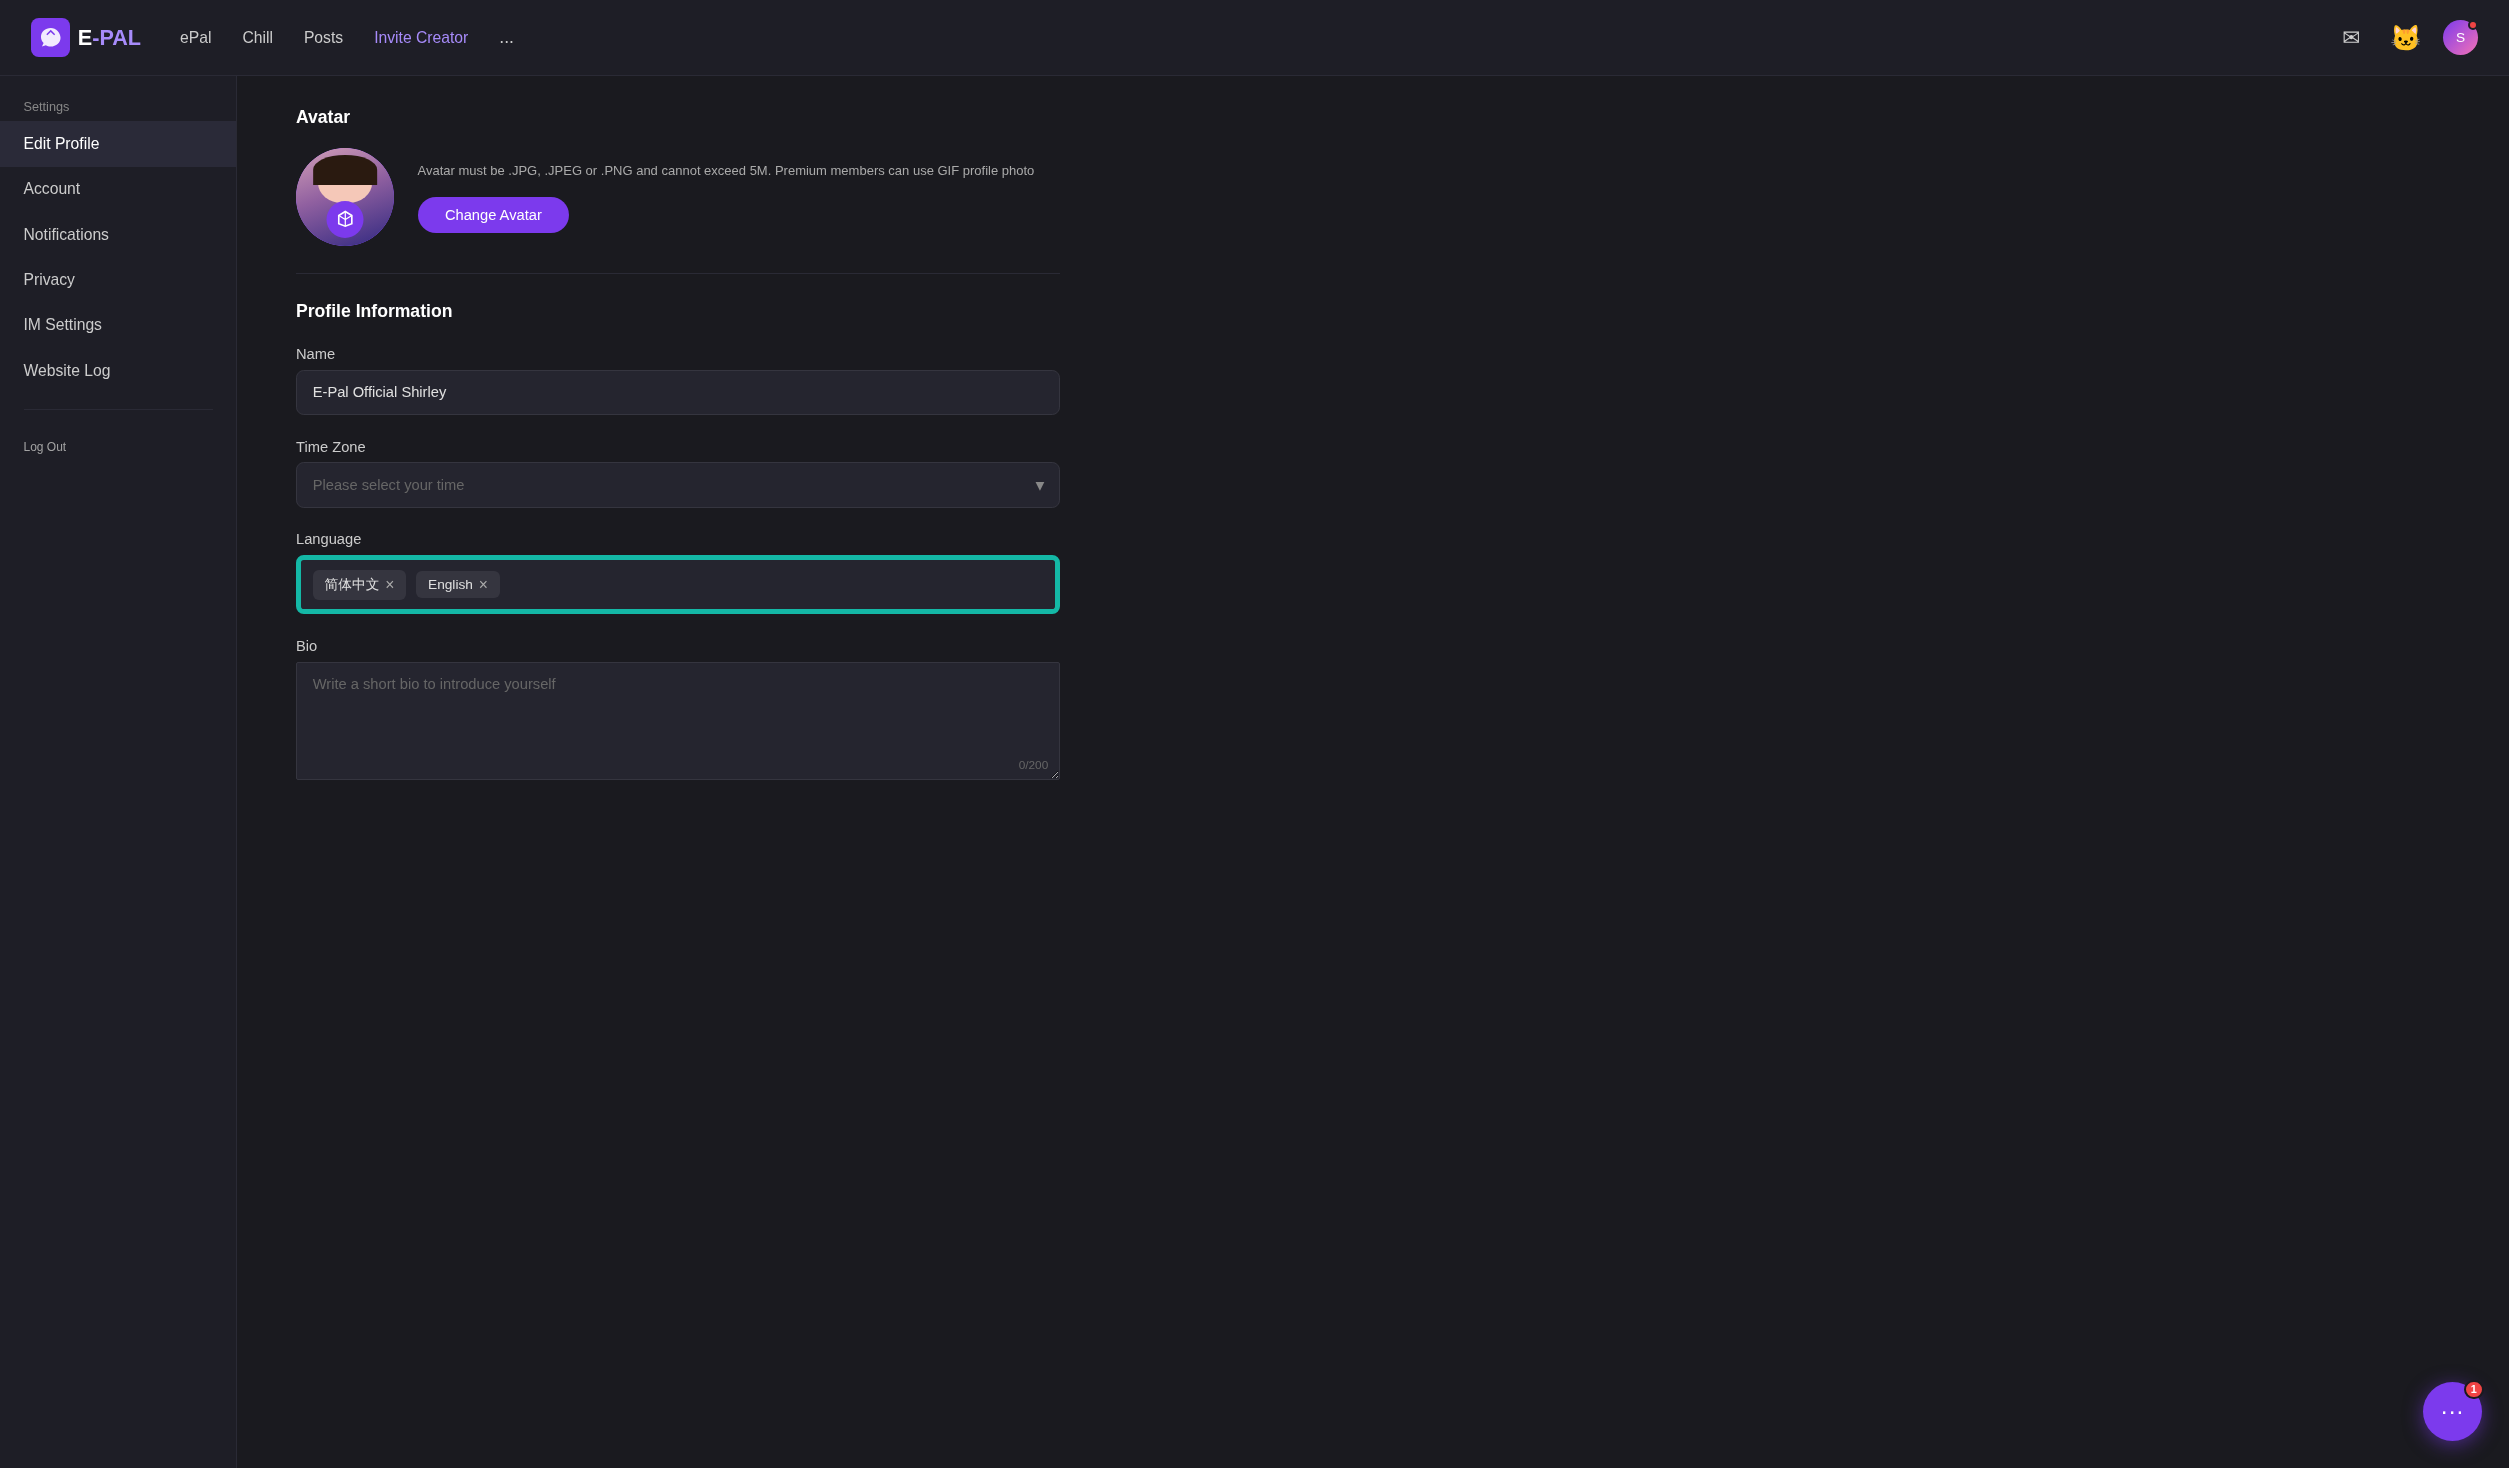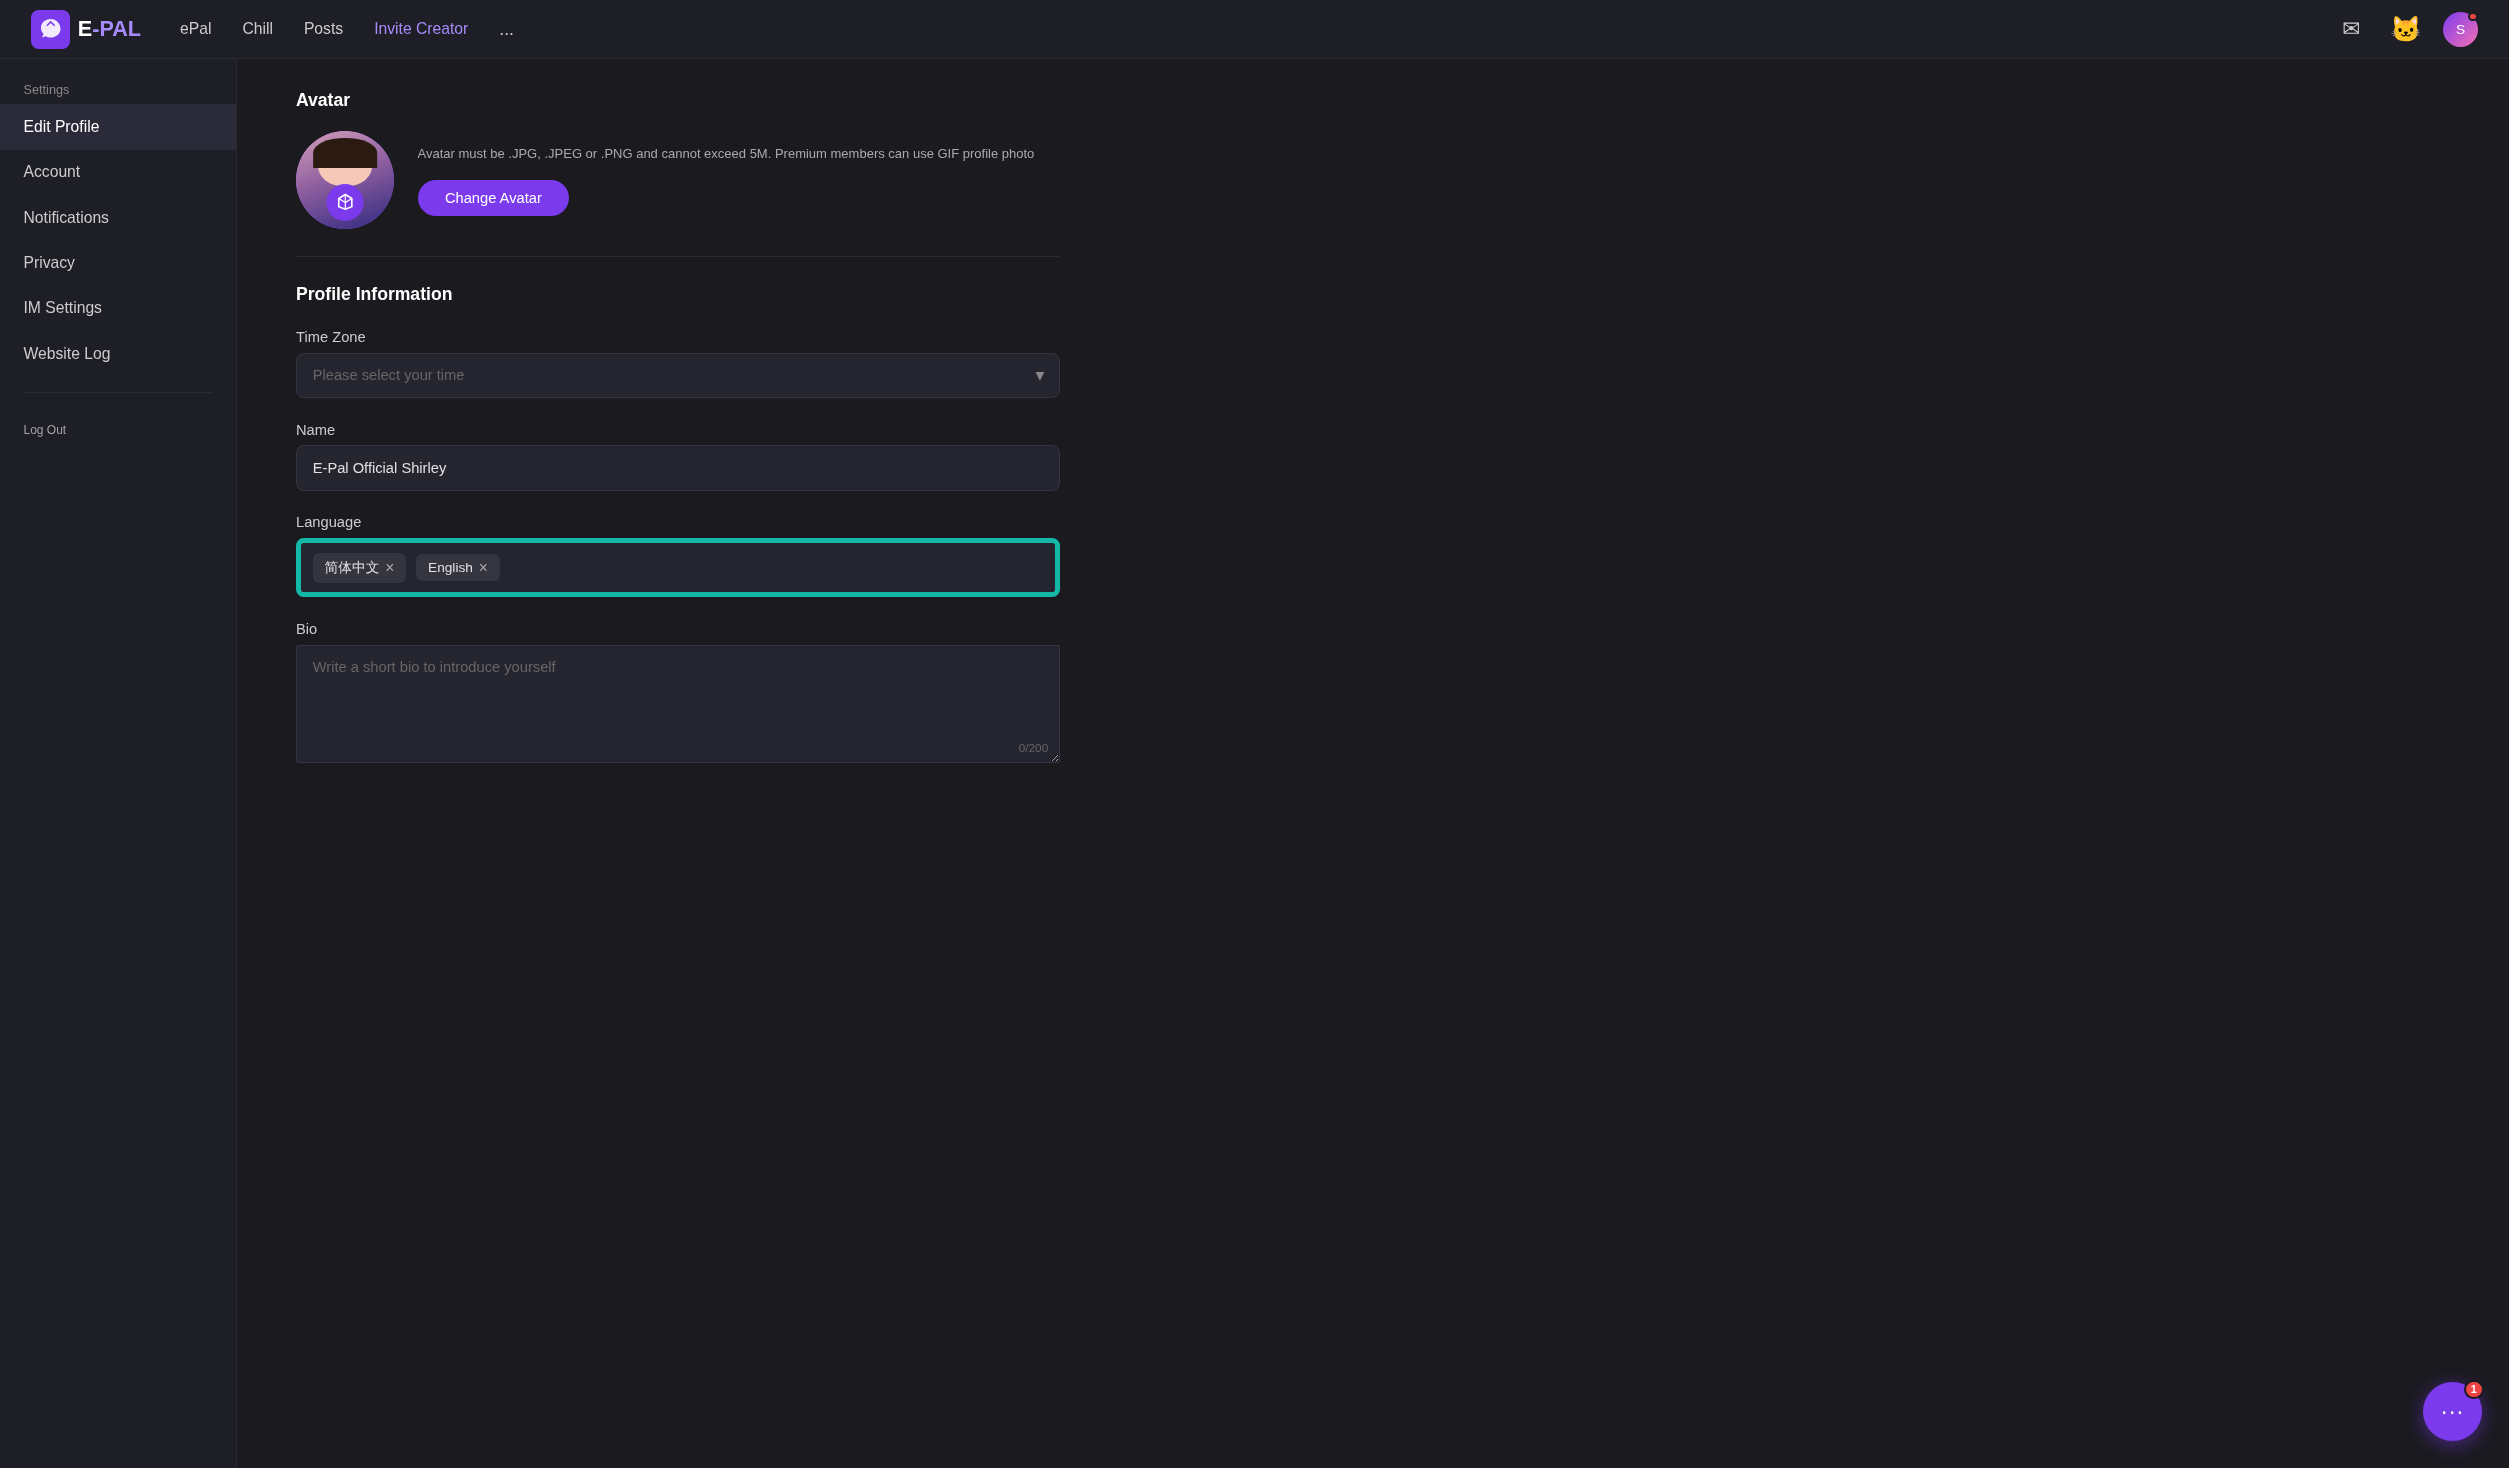--- a/index.html
+++ b/index.html
@@ -9,21 +9,21 @@
       font-family: -apple-system, BlinkMacSystemFont, 'Segoe UI', sans-serif;
       min-height: 100vh;
     }
 
     
     .navbar {
       background: #1e1e26;
       display: flex;
       align-items: center;
       padding: 0 31px;
-      height: 59px;
+      height: 76px;
       border-bottom: 1px solid #2a2a35;
       position: sticky;
       top: 0;
       z-index: 100;
     }
     .logo-area {
       display: flex;
       align-items: center;
       gap: 7.8px;
       margin-right: 39px;
@@ -454,36 +454,36 @@
 Premium members can use GIF profile photo</span>
         </div>
         <button class="change-avatar-btn">Change Avatar</button>
       </div>
     </div>
 
     <div class="profile-info-section">
       <div class="profile-info-title">Profile Information</div>
 
       <div class="form-group">
+        <label class="form-label">Name</label>
+        <input class="form-input" type="text" value="E-Pal Official Shirley" style="">
+      </div>
+
+      <div class="form-group">
         <label class="form-label">Time Zone</label>
         <div class="select-wrapper">
           <select class="form-select">
             <option value="">Please select your time</option>
             <option value="UTC-8">UTC-8 Pacific Time</option>
             <option value="UTC-5">UTC-5 Eastern Time</option>
             <option value="UTC+0">UTC+0 GMT</option>
             <option value="UTC+8">UTC+8 China Standard Time</option>
           </select>
           <span class="select-chevron">▾</span>
         </div>
-      </div>
-
-      <div class="form-group">
-        <label class="form-label">Name</label>
-        <input class="form-input" type="text" value="E-Pal Official Shirley" style="">
       </div>
 
       <div class="form-group">
         <label class="form-label">Language</label>
         <div class="lang-input-area">
           <span class="lang-tag">
             <span>简体中文</span>
             <span class="lang-tag-remove">×</span>
           </span>
           <span class="lang-tag">

